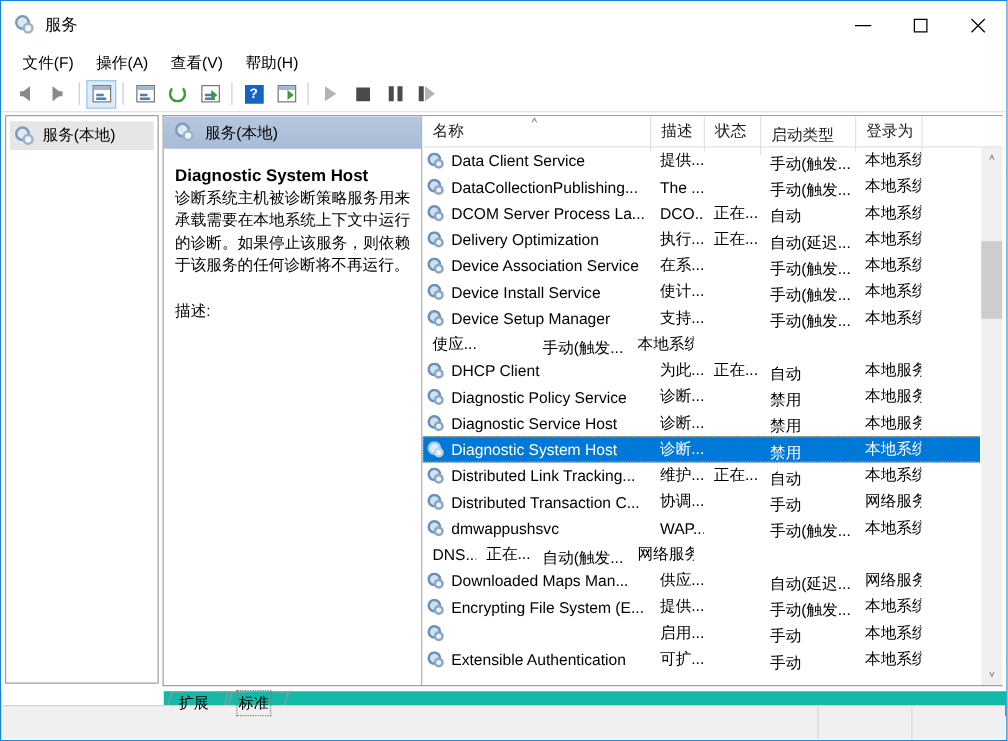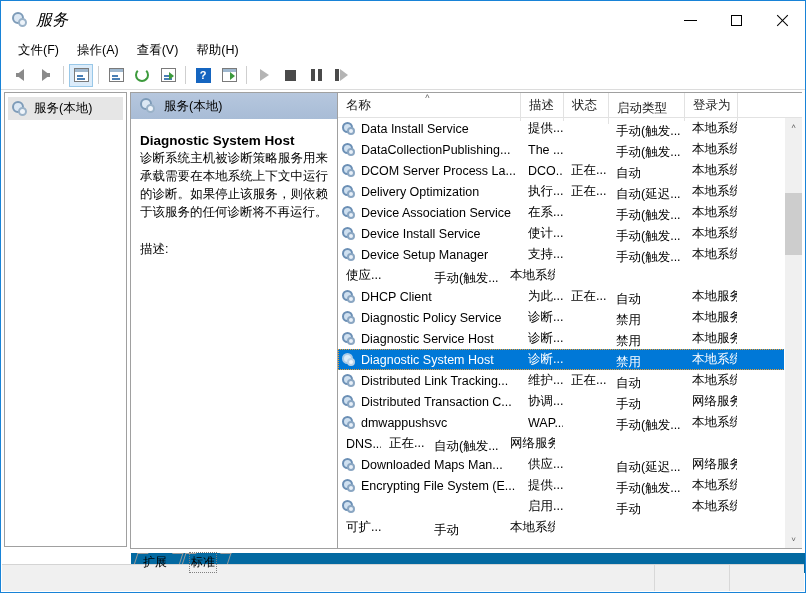--- a/index.html
+++ b/index.html
@@ -33,23 +33,22 @@
     display: flex;
     align-items: center;
   }
   #title-icon {
     margin-left: 11px;
     width: 16px; height: 16px;
     position: relative;
   }
   #title-text {
     margin-left: 8px;
-    font-size: 16px;
+    font-size: 13px;
     color: #000;
-    font-style: italic;
   }
   #caption-buttons {
     position: absolute;
     right: 0; top: 0;
     height: 38px;
     display: flex;
   }
   .cap-btn {
     width: 46px; height: 38px;
     display: flex; align-items: center; justify-content: center;
@@ -337,21 +336,21 @@
     width: 17px; height: 62px;
     background: #cdcdcd;
     cursor: default;
   }
   #sb-down { position: absolute; left: 0; bottom: 0; }
 
   
   #tabs-row {
     position: relative;
     height: 20px;
-    background: #0369a1;
+    background: #14b8a6;
     margin-left: 130px;
   }
   .tab {
     position: absolute;
     top: 0;
     height: 19px;
     font-size: 12px;
     display: flex;
     align-items: center;
     padding: 0 10px 0 12px;
@@ -647,21 +646,21 @@
           </div>
         </div>
 
         <div id="rows-viewport">
             <div class="row">
               <div class="cell c-name name">
                 <span class="svc-icon">
                   <span class="g1"></span>
                   <span class="g2"></span>
                 </span>
-                <span class="nm">Data Install Service</span>
+                <span class="nm">Data Client Service</span>
               </div>
               <div class="cell c-desc">提供...</div>
               <div class="cell c-state"></div>
               <div class="cell c-start">手动(触发...</div>
               <div class="cell c-logon">本地系统</div>
             </div>
             <div class="row">
               <div class="cell c-name name">
                 <span class="svc-icon">
                   <span class="g1"></span>
@@ -874,20 +873,27 @@
                   <span class="g1"></span>
                   <span class="g2"></span>
                 </span>
               </div>
               <div class="cell c-desc">启用...</div>
               <div class="cell c-state"></div>
               <div class="cell c-start">手动</div>
               <div class="cell c-logon">本地系统</div>
             </div>
             <div class="row">
+              <div class="cell c-name name">
+                <span class="svc-icon">
+                  <span class="g1"></span>
+                  <span class="g2"></span>
+                </span>
+                <span class="nm">Extensible Authentication</span>
+              </div>
               <div class="cell c-desc">可扩...</div>
               <div class="cell c-state"></div>
               <div class="cell c-start">手动</div>
               <div class="cell c-logon">本地系统</div>
             </div>
           </div>
 
         <div id="vscroll">
           <div class="sb-btn">˄</div>
           <div id="sb-track">

